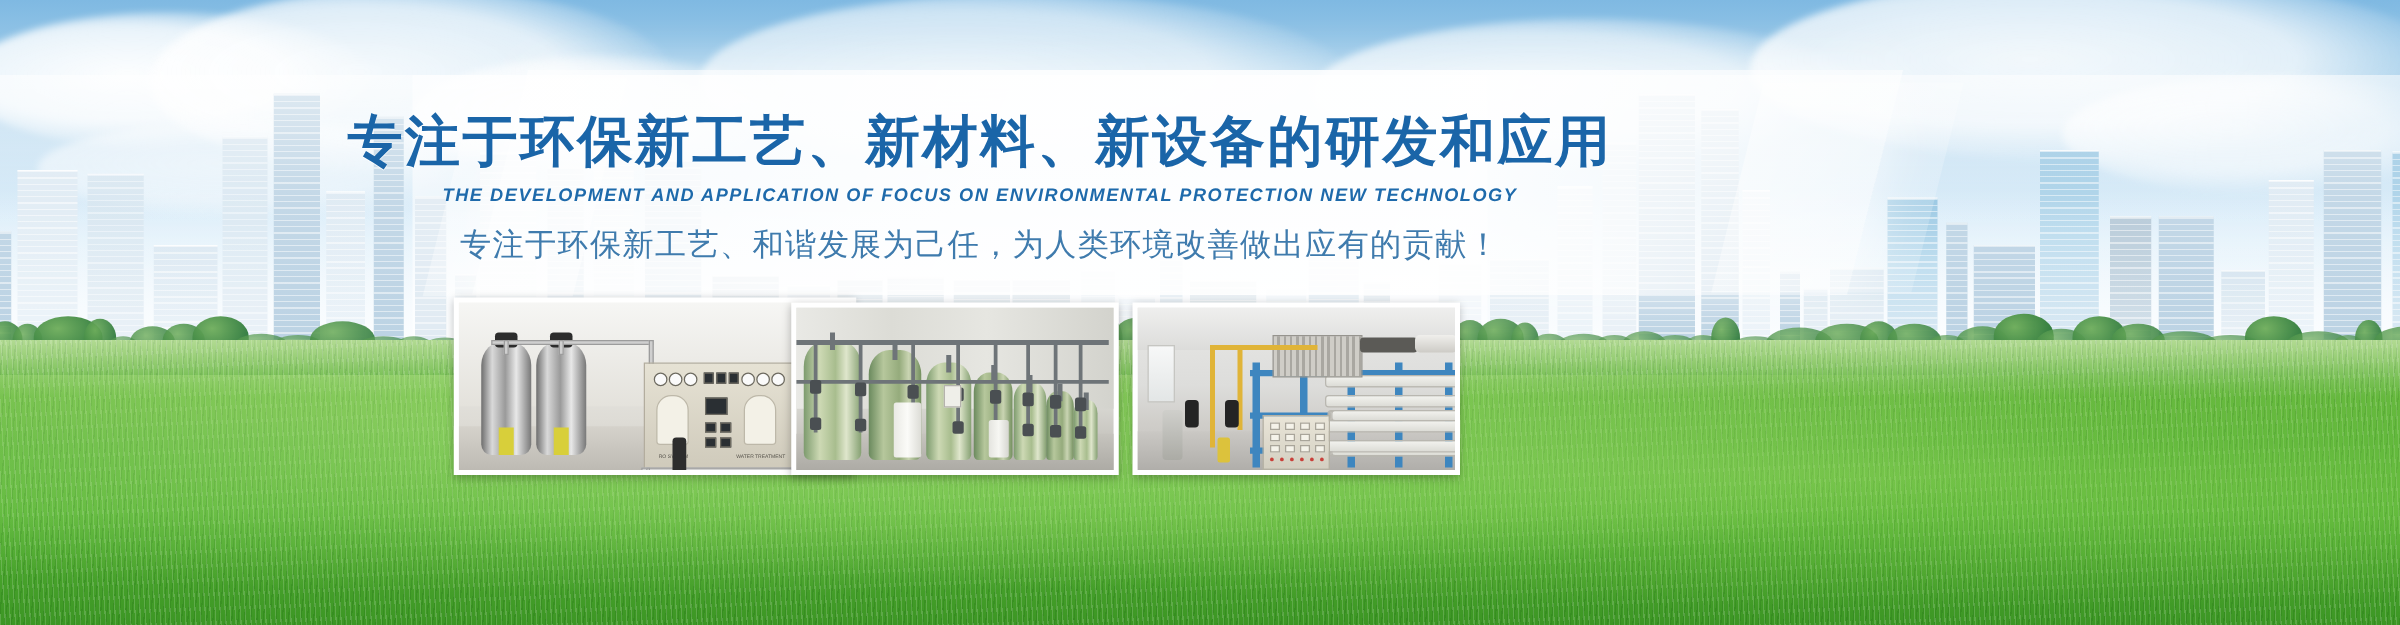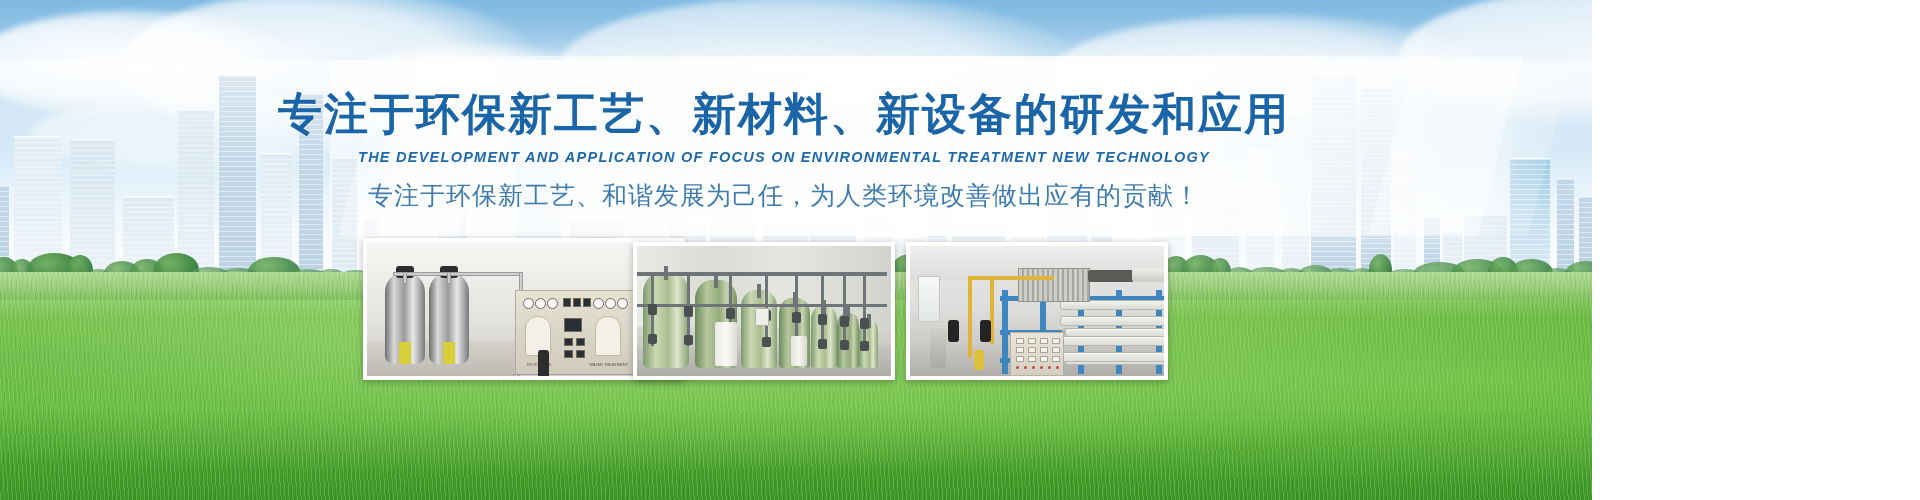--- a/index.html
+++ b/index.html
@@ -1,20 +1,20 @@
 <!DOCTYPE html>
 <html><head>
 <meta charset="utf-8">
 <title>Banner</title>
 <style>
   * { margin:0; padding:0; box-sizing:border-box; }
   html,body { width:1920px; height:500px; overflow:hidden; background:#fff;
               font-family:"Liberation Sans","DejaVu Sans",sans-serif; }
 
-  .banner { position:relative; width:1592px; height:500px; overflow:hidden; }
+  .banner { position:relative; width:1920px; height:500px; overflow:hidden; }
 
   
   .sky { position:absolute; left:0; top:0; width:1920px; height:300px;
          background:linear-gradient(to bottom,#7fb9e2 0%,#9ecbe9 18%,#c3dff2 40%,
                                               #dceefa 62%,#eef7fd 82%,#f7fbfe 100%); }
   .cloud { position:absolute; border-radius:50%;
            background:radial-gradient(ellipse at 40% 45%,rgba(255,255,255,.97) 0%,
                                       rgba(255,255,255,.8) 45%,rgba(255,255,255,0) 72%);
            filter:blur(3px); }
   .c1 { left:-30px;  top:10px;  width:330px; height:110px; }
@@ -288,21 +288,21 @@
 
   <div class="grass"></div>
   <div class="grasslight"></div>
 
   <div class="panel2"></div>
   <div class="panel"></div>
   <div class="panel3"></div>
 
   <div class="copy">
     <div class="headline">专注于环保新工艺、新材料、新设备的研发和应用</div>
-    <div class="subline">THE DEVELOPMENT AND APPLICATION OF FOCUS ON ENVIRONMENTAL TREATMENT NEW TECHNOLOGY</div>
+    <div class="subline">THE DEVELOPMENT AND APPLICATION OF FOCUS ON ENVIRONMENTAL PROTECTION NEW TECHNOLOGY</div>
     <div class="tagline">专注于环保新工艺、和谐发展为己任，为人类环境改善做出应有的贡献！</div>
   </div>
 
   <div class="photos">
 
     <div class="photo p1">
       <div class="inner">
         <div class="sc1" id="sc1">
             <div class="" style="position: absolute; left: 0px; top: 0px; right: 0px; height: 62%; background: linear-gradient(rgb(246, 246, 244), rgb(228, 226, 220));"></div>
             <div class="" style="position: absolute; left: 0px; bottom: 0px; right: 0px; height: 26%; background: linear-gradient(rgb(213, 210, 203), rgb(189, 186, 179));"></div>

